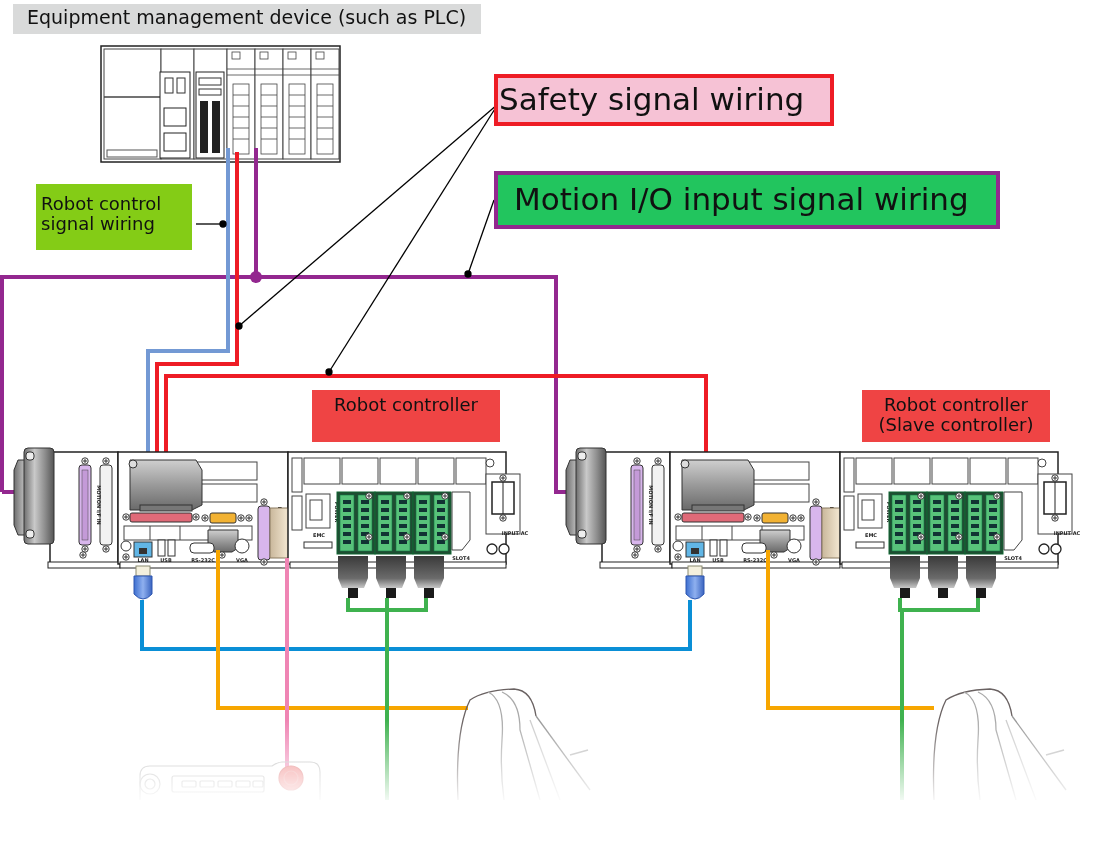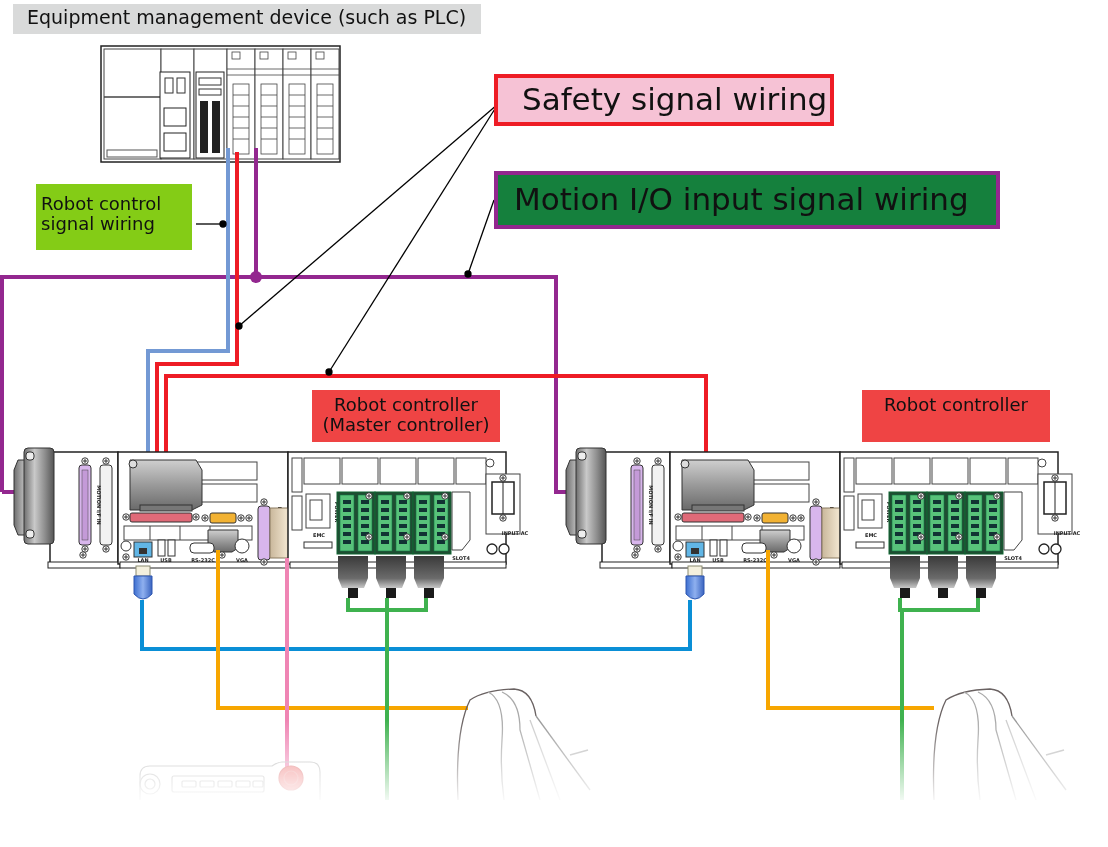--- a/index.html
+++ b/index.html
@@ -1,21 +1,21 @@
 <!DOCTYPE html>
 <html><head>
 <meta charset="utf-8">
 <style>
   html, body { margin:0; padding:0; background:#ffffff; }
   body { width:1108px; height:847px; position:relative; overflow:hidden; font-family:"DejaVu Sans", sans-serif; }
   #stage { position:absolute; left:0; top:0; width:1108px; height:808px; }
   .label-box { position:absolute; color:#111; line-height:1.12; box-sizing:border-box; }
   .plc-label { left:13px; top:4px; width:468px; height:30px; background:#d9dada; font-size:19px; padding:3px 0 0 14px; white-space:nowrap; }
-  .safety-label { left:494px; top:74px; width:340px; height:52px; background:#f6c2d5; border:4px solid #ee1c25; font-size:31px; padding:4px 0 0 24px; white-space:nowrap; }
-  .motion-label { left:494px; top:171px; width:506px; height:58px; background:#15803d; border:4px solid #93278f; font-size:31px; padding:7px 0 0 16px; white-space:nowrap; }
+  .safety-label { left:494px; top:74px; width:340px; height:52px; background:#f6c2d5; border:4px solid #ee1c25; font-size:31px; padding:4px 0 0 1px; white-space:nowrap; }
+  .motion-label { left:494px; top:171px; width:506px; height:58px; background:#22c55e; border:4px solid #93278f; font-size:31px; padding:7px 0 0 16px; white-space:nowrap; }
   .rc-label { left:36px; top:184px; width:156px; height:66px; background:#84cc16; font-size:18px; padding:10px 0 0 5px; }
   .ctrl-label { width:188px; height:52px; background:#ef4444; font-size:18px; text-align:center; padding:5px 0 0 0; white-space:nowrap; }
   .master-label { left:312px; top:390px; }
   .slave-label { left:862px; top:390px; }
   .panel-txt { font-family:"DejaVu Sans", sans-serif; font-size:5px; fill:#222; font-weight:bold; }
 </style>
 </head>
 <body>
 
 <div id="stage">
@@ -318,18 +318,18 @@
     <rect x="0" y="806" width="1108" height="41" fill="#fff"></rect>
   </svg>
 
   
   <div class="label-box plc-label">Equipment management device (such as PLC)</div>
   <div class="label-box safety-label">Safety signal wiring</div>
   <div class="label-box motion-label">Motion I/O input signal wiring</div>
   <div class="label-box rc-label">Robot control signal wiring</div>
   <div class="label-box ctrl-label master-label">
     <div>Robot controller</div>
-    <div>(Master controller)</div>
   </div>
   <div class="label-box ctrl-label slave-label">
     <div>Robot controller</div>
+    <div>(Slave controller)</div>
   </div>
 </div>
 
 </body></html>

